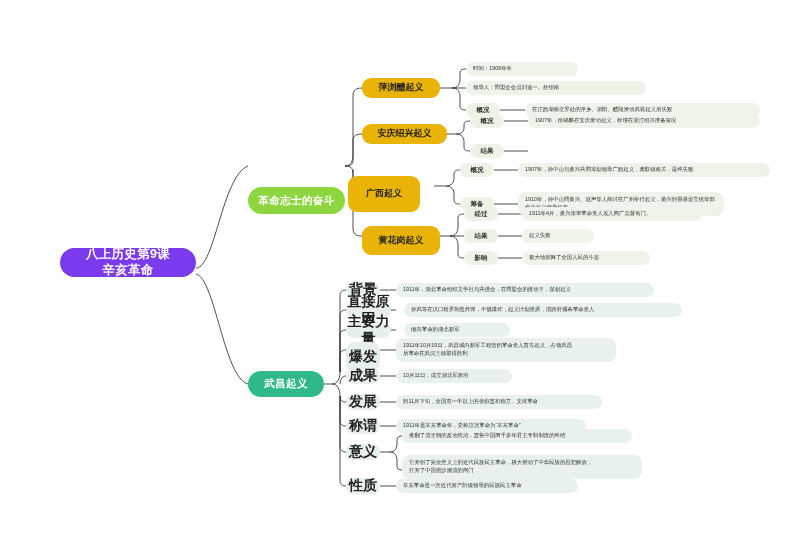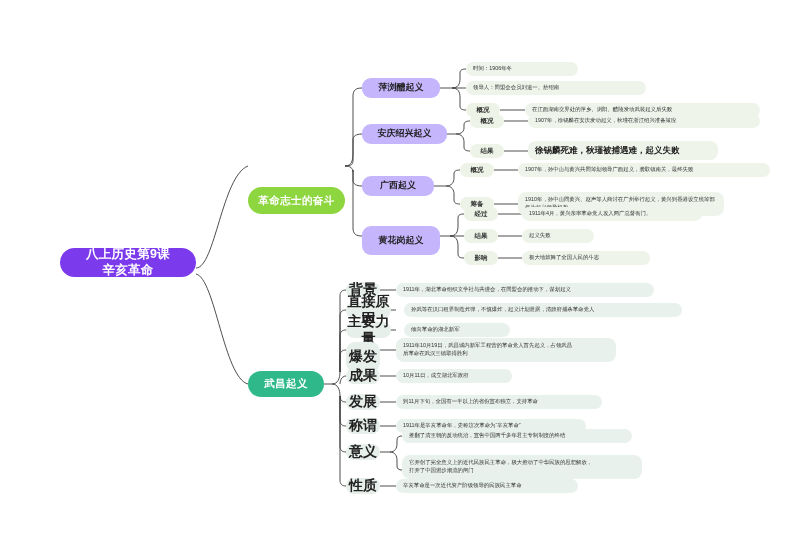--- a/index.html
+++ b/index.html
@@ -44,21 +44,21 @@
     color: #ffffff;
     font-size: 10.5px;
     font-weight: bold;
     text-align: center;
     letter-spacing: 0.4px;
   }
   .lvl2.green { background: #8DD63F; margin-top: 35px; }
   .lvl2.teal  { background: #2FB98B; }
   
   .lvl3 {
-    background: #c4b5fd;
+    background: #eab308;
     color: #222222;
     border-radius: 9px;
     font-size: 9px;
     font-weight: bold;
     text-align: right;
   }
   
   .lvl3b {
     background: #E7EFEA;
     color: #222222;
@@ -213,21 +213,21 @@
   </div>
 
   <div class="node lvl3" style="left:362px; top:78px; width:78px; height:20px;">
     <span>萍浏醴起义</span>
   </div>
 
   <div class="node lvl3" style="left:362px; top:124px; width:85px; height:20px;">
     <span>安庆绍兴起义</span>
   </div>
 
-  <div class="node lvl3" style="left:362px; top:176px; width:72px; height:20px;">
+  <div class="node lvl3" style="left:348px; top:176px; width:72px; height:36px;">
     <span>广西起义</span>
   </div>
 
   <div class="node lvl3" style="left:362px; top:226px; width:78px; height:29px;">
     <span>黄花岗起义</span>
   </div>
 
   <div class="node leaf" style="left:466px; top:62px; width:112px; height:14px;">
     <span>时间：1906年冬</span>
   </div>
@@ -245,23 +245,20 @@
 
   <div class="node lvl4key" style="left:470px; top:114px; width:34px; height:14px;">
     <span>概况</span>
   </div>
   <div class="node leaf" style="left:528px; top:114px; width:232px; height:14px;">
     <span>1907年，徐锡麟在安庆发动起义，秋瑾在浙江绍兴准备策应</span>
   </div>
 
   <div class="node lvl4key" style="left:470px; top:144px; width:34px; height:14px;">
     <span>结果</span>
-  </div>
-  <div class="node leaf big" style="left:528px; top:141px; width:190px; height:19px;">
-    <span>徐锡麟死难，秋瑾被捕遇难，起义失败</span>
   </div>
 
   <div class="node lvl4key" style="left:460px; top:163px; width:34px; height:14px;">
     <span>概况</span>
   </div>
   <div class="node leaf" style="left:518px; top:163px; width:252px; height:14px;">
     <span>1907年，孙中山与黄兴共同筹划领导广西起义，袭取镇南关，最终失败</span>
   </div>
 
   <div class="node lvl4key" style="left:460px; top:197px; width:34px; height:14px;">

